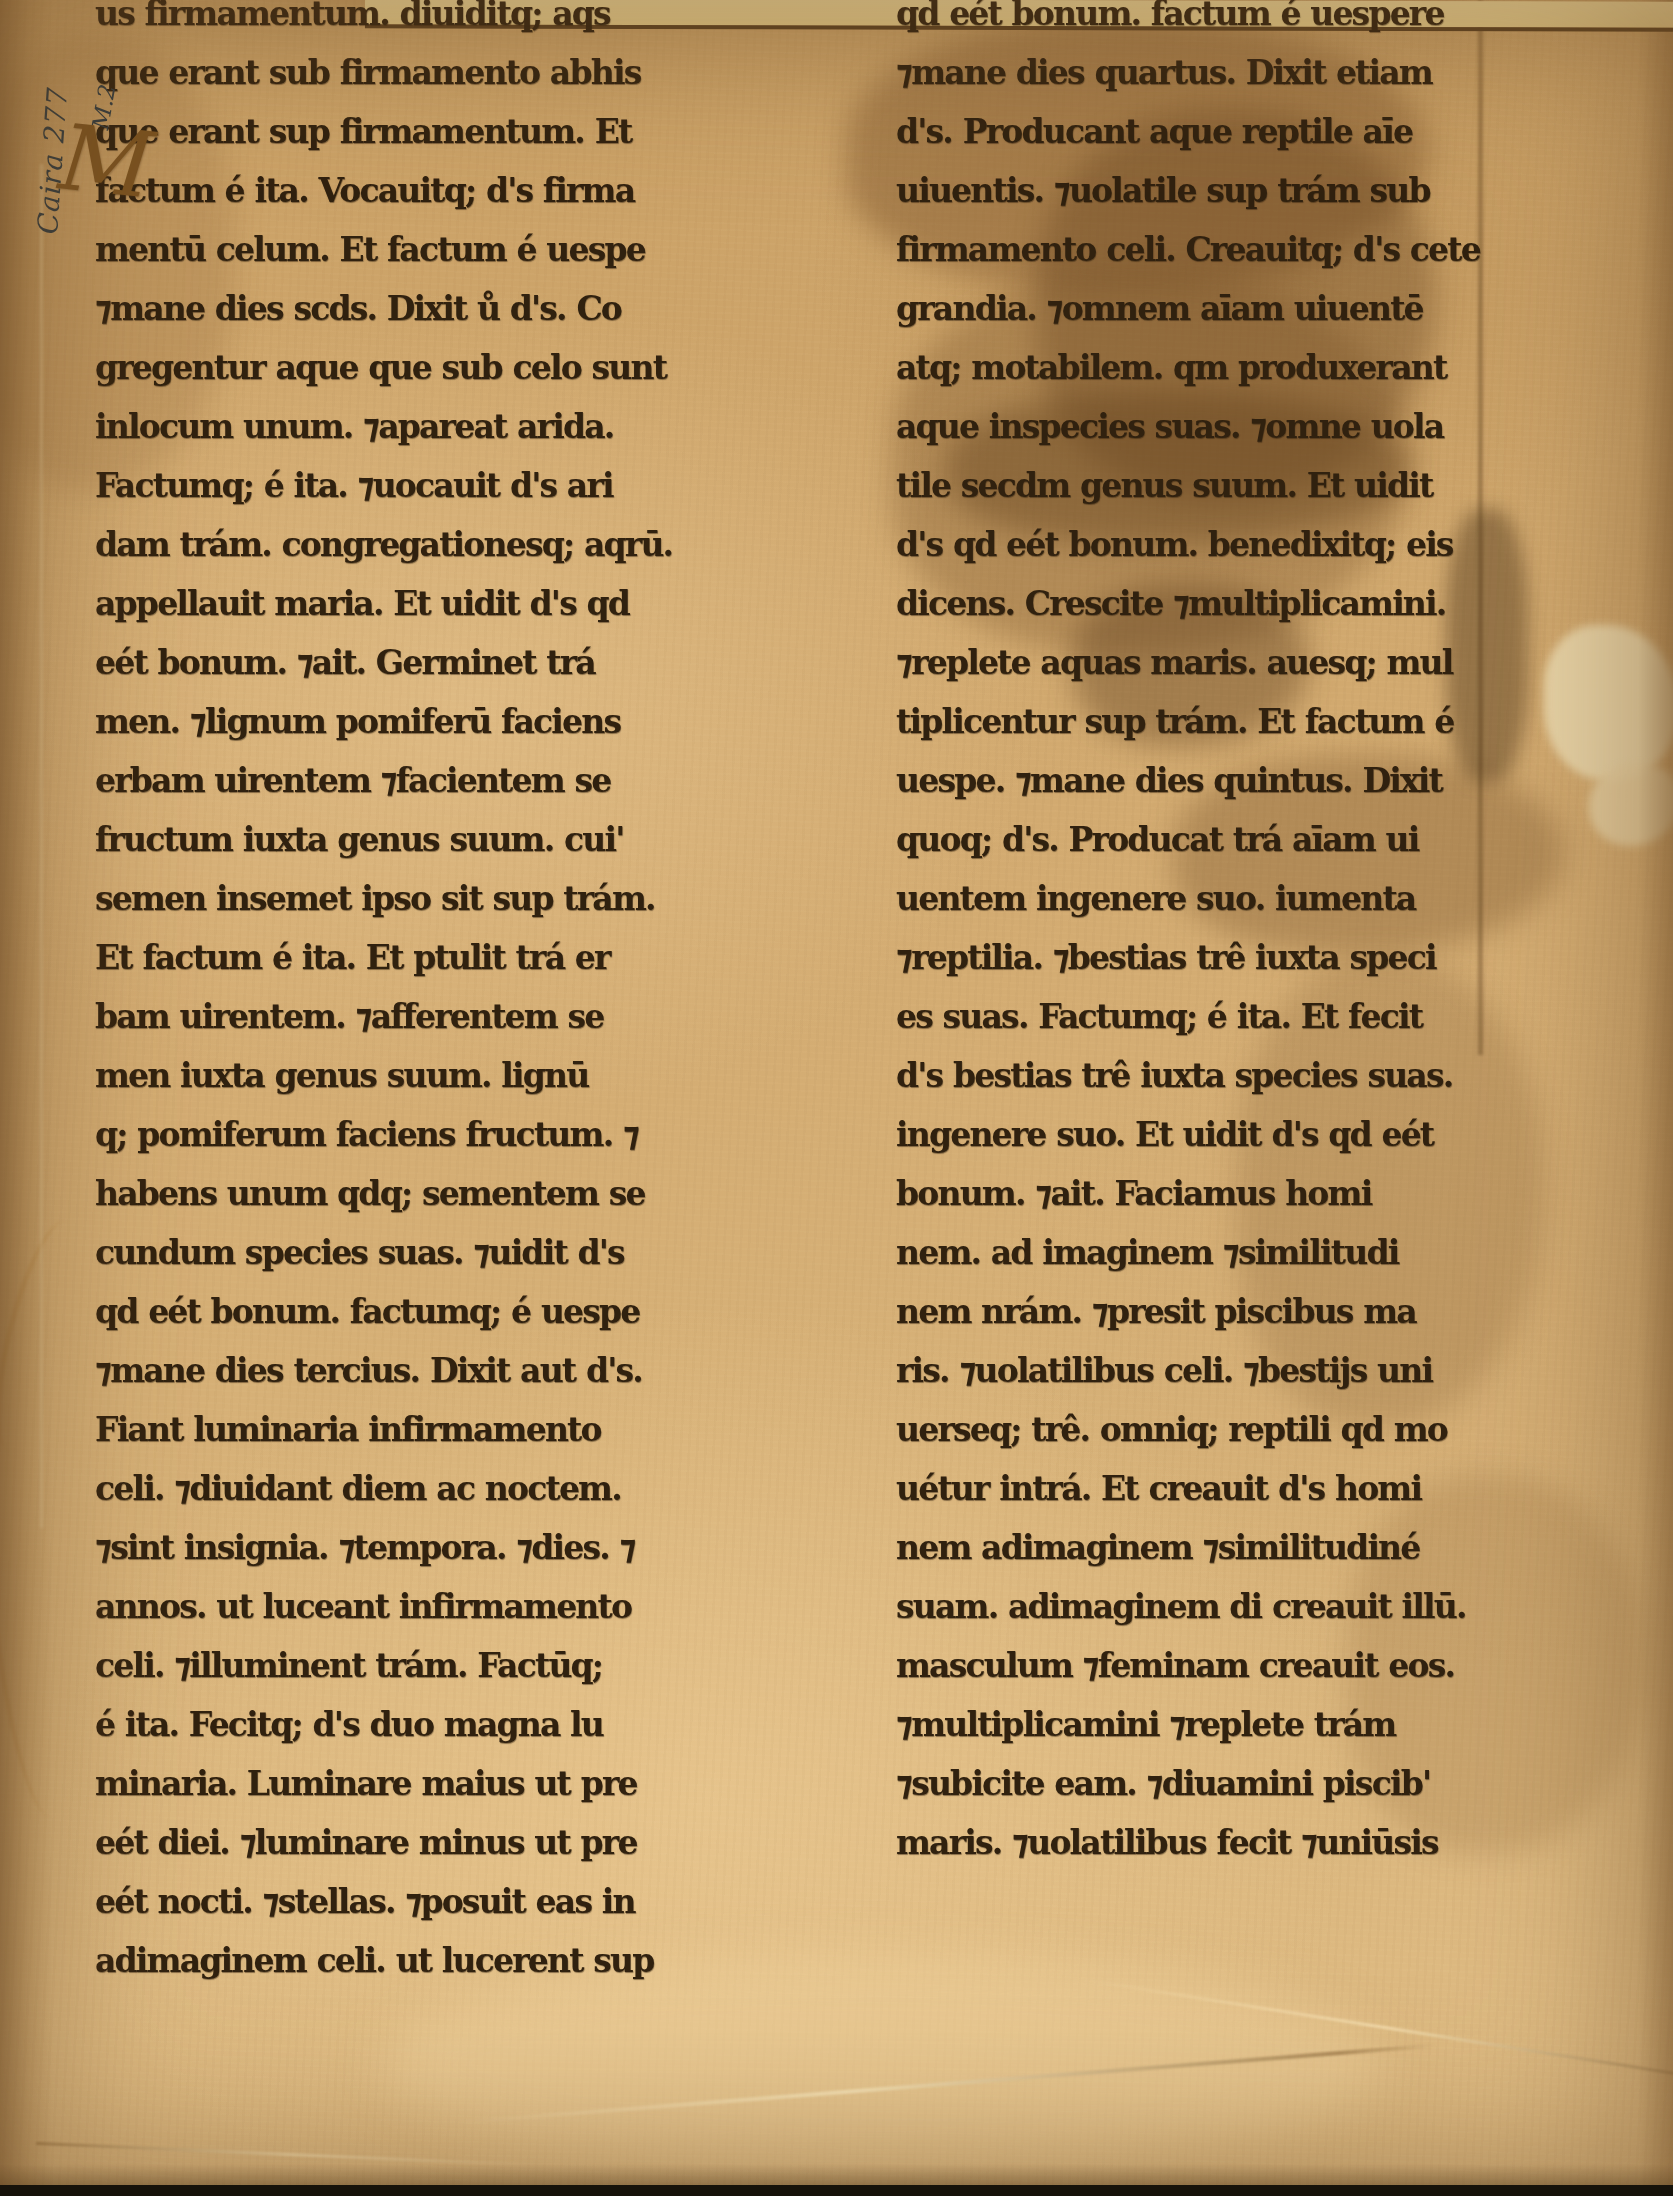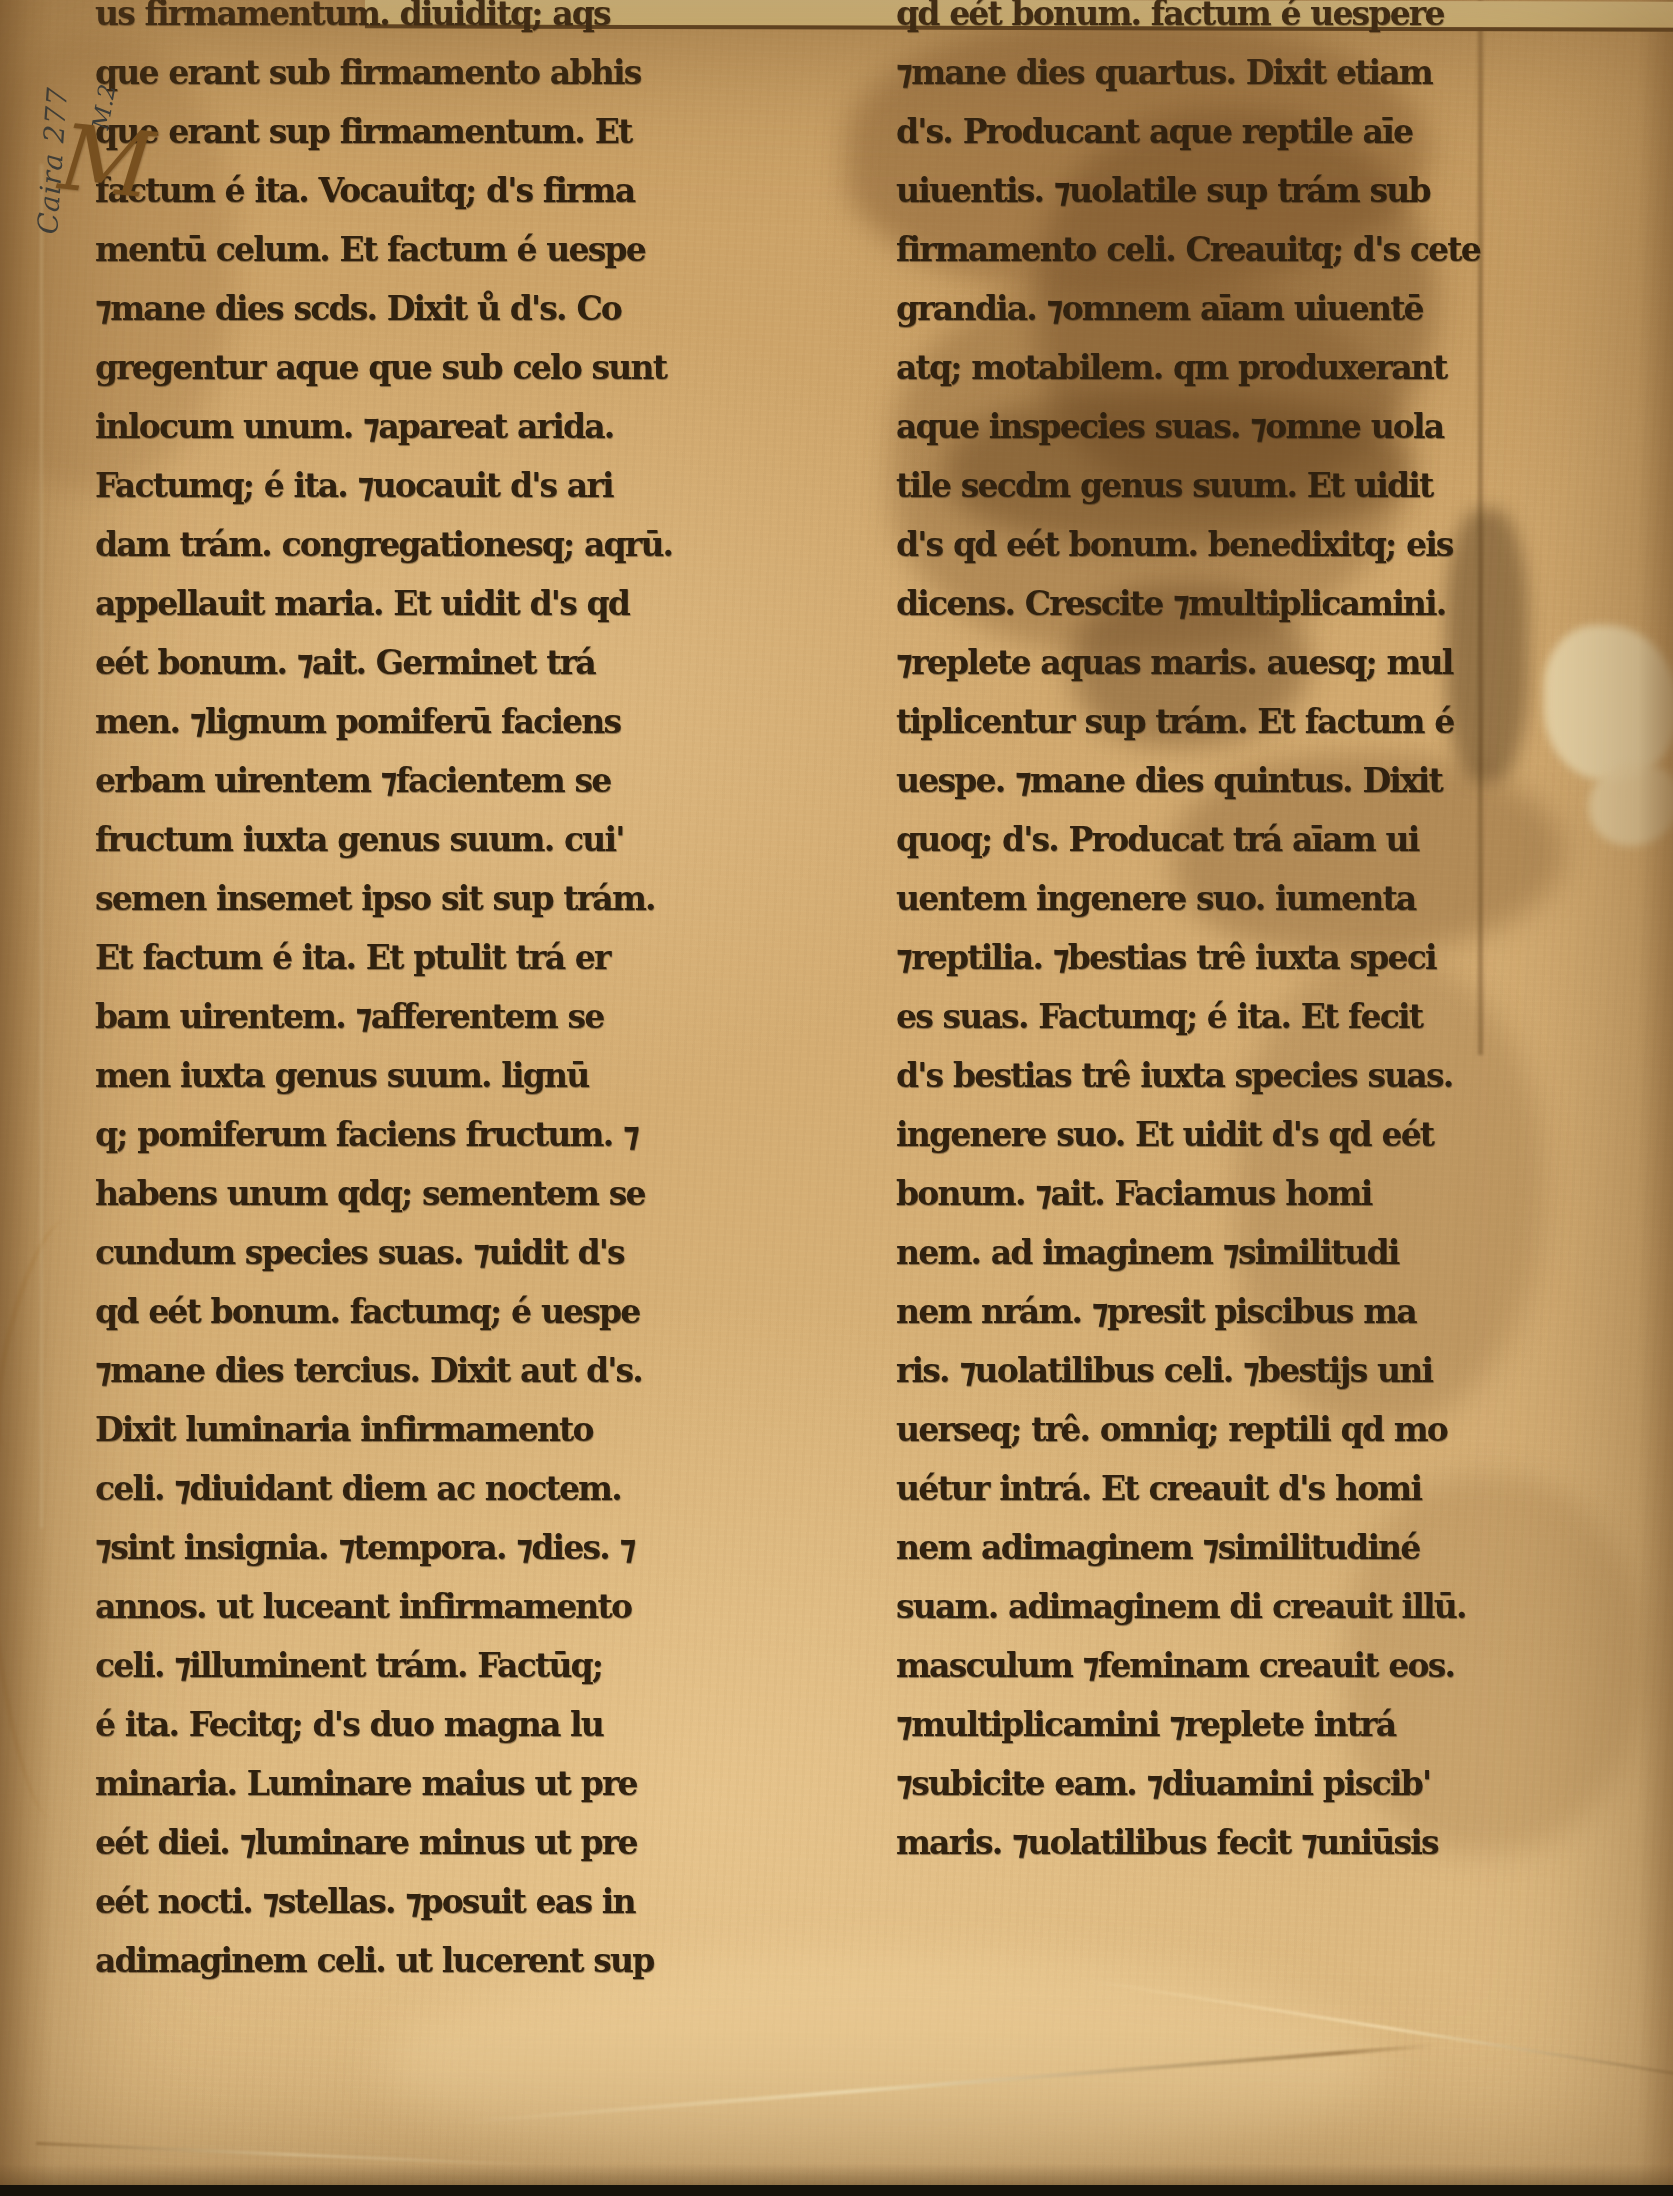--- a/index.html
+++ b/index.html
@@ -125,21 +125,21 @@
       <div class="line">fructum iuxta genus suum. cui'</div>
       <div class="line">semen insemet ipso sit sup trám.</div>
       <div class="line">Et factum é ita. Et ptulit trá er</div>
       <div class="line">bam uirentem. ⁊afferentem se</div>
       <div class="line">men iuxta genus suum. lignū</div>
       <div class="line">q; pomiferum faciens fructum. ⁊</div>
       <div class="line">habens unum qdq; sementem se</div>
       <div class="line">cundum species suas. ⁊uidit d's</div>
       <div class="line">qd eét bonum. factumq; é uespe</div>
       <div class="line">⁊mane dies tercius. Dixit aut d's.</div>
-      <div class="line">Dixit luminaria infirmamento</div>
+      <div class="line">Fiant luminaria infirmamento</div>
       <div class="line">celi. ⁊diuidant diem ac noctem.</div>
       <div class="line">⁊sint insignia. ⁊tempora. ⁊dies. ⁊</div>
       <div class="line">annos. ut luceant infirmamento</div>
       <div class="line">celi. ⁊illuminent trám. Factūq;</div>
       <div class="line">é ita. Fecitq; d's duo magna lu</div>
       <div class="line">minaria. Luminare maius ut pre</div>
       <div class="line">eét diei. ⁊luminare minus ut pre</div>
       <div class="line">eét nocti. ⁊stellas. ⁊posuit eas in</div>
       <div class="line">adimaginem celi. ut lucerent sup</div>
     </div>
@@ -167,21 +167,21 @@
       <div class="line">ingenere suo. Et uidit d's qd eét</div>
       <div class="line">bonum. ⁊ait. Faciamus homi</div>
       <div class="line">nem. ad imaginem ⁊similitudi</div>
       <div class="line">nem nrám. ⁊presit piscibus ma</div>
       <div class="line">ris. ⁊uolatilibus celi. ⁊bestijs uni</div>
       <div class="line">uerseq; trê. omniq; reptili qd mo</div>
       <div class="line">uétur intrá. Et creauit d's homi</div>
       <div class="line">nem adimaginem ⁊similitudiné</div>
       <div class="line">suam. adimaginem di creauit illū.</div>
       <div class="line">masculum ⁊feminam creauit eos.</div>
-      <div class="line">⁊multiplicamini ⁊replete intrá</div>
+      <div class="line">⁊multiplicamini ⁊replete trám</div>
       <div class="line">⁊subicite eam. ⁊diuamini piscib'</div>
       <div class="line">maris. ⁊uolatilibus fecit ⁊uniūsis</div>
     </div>
 
   <div class="bottom-shadow"></div>
   <div class="bottom-strip"></div>
   <div class="vignette"></div>
 </div>
 
 

